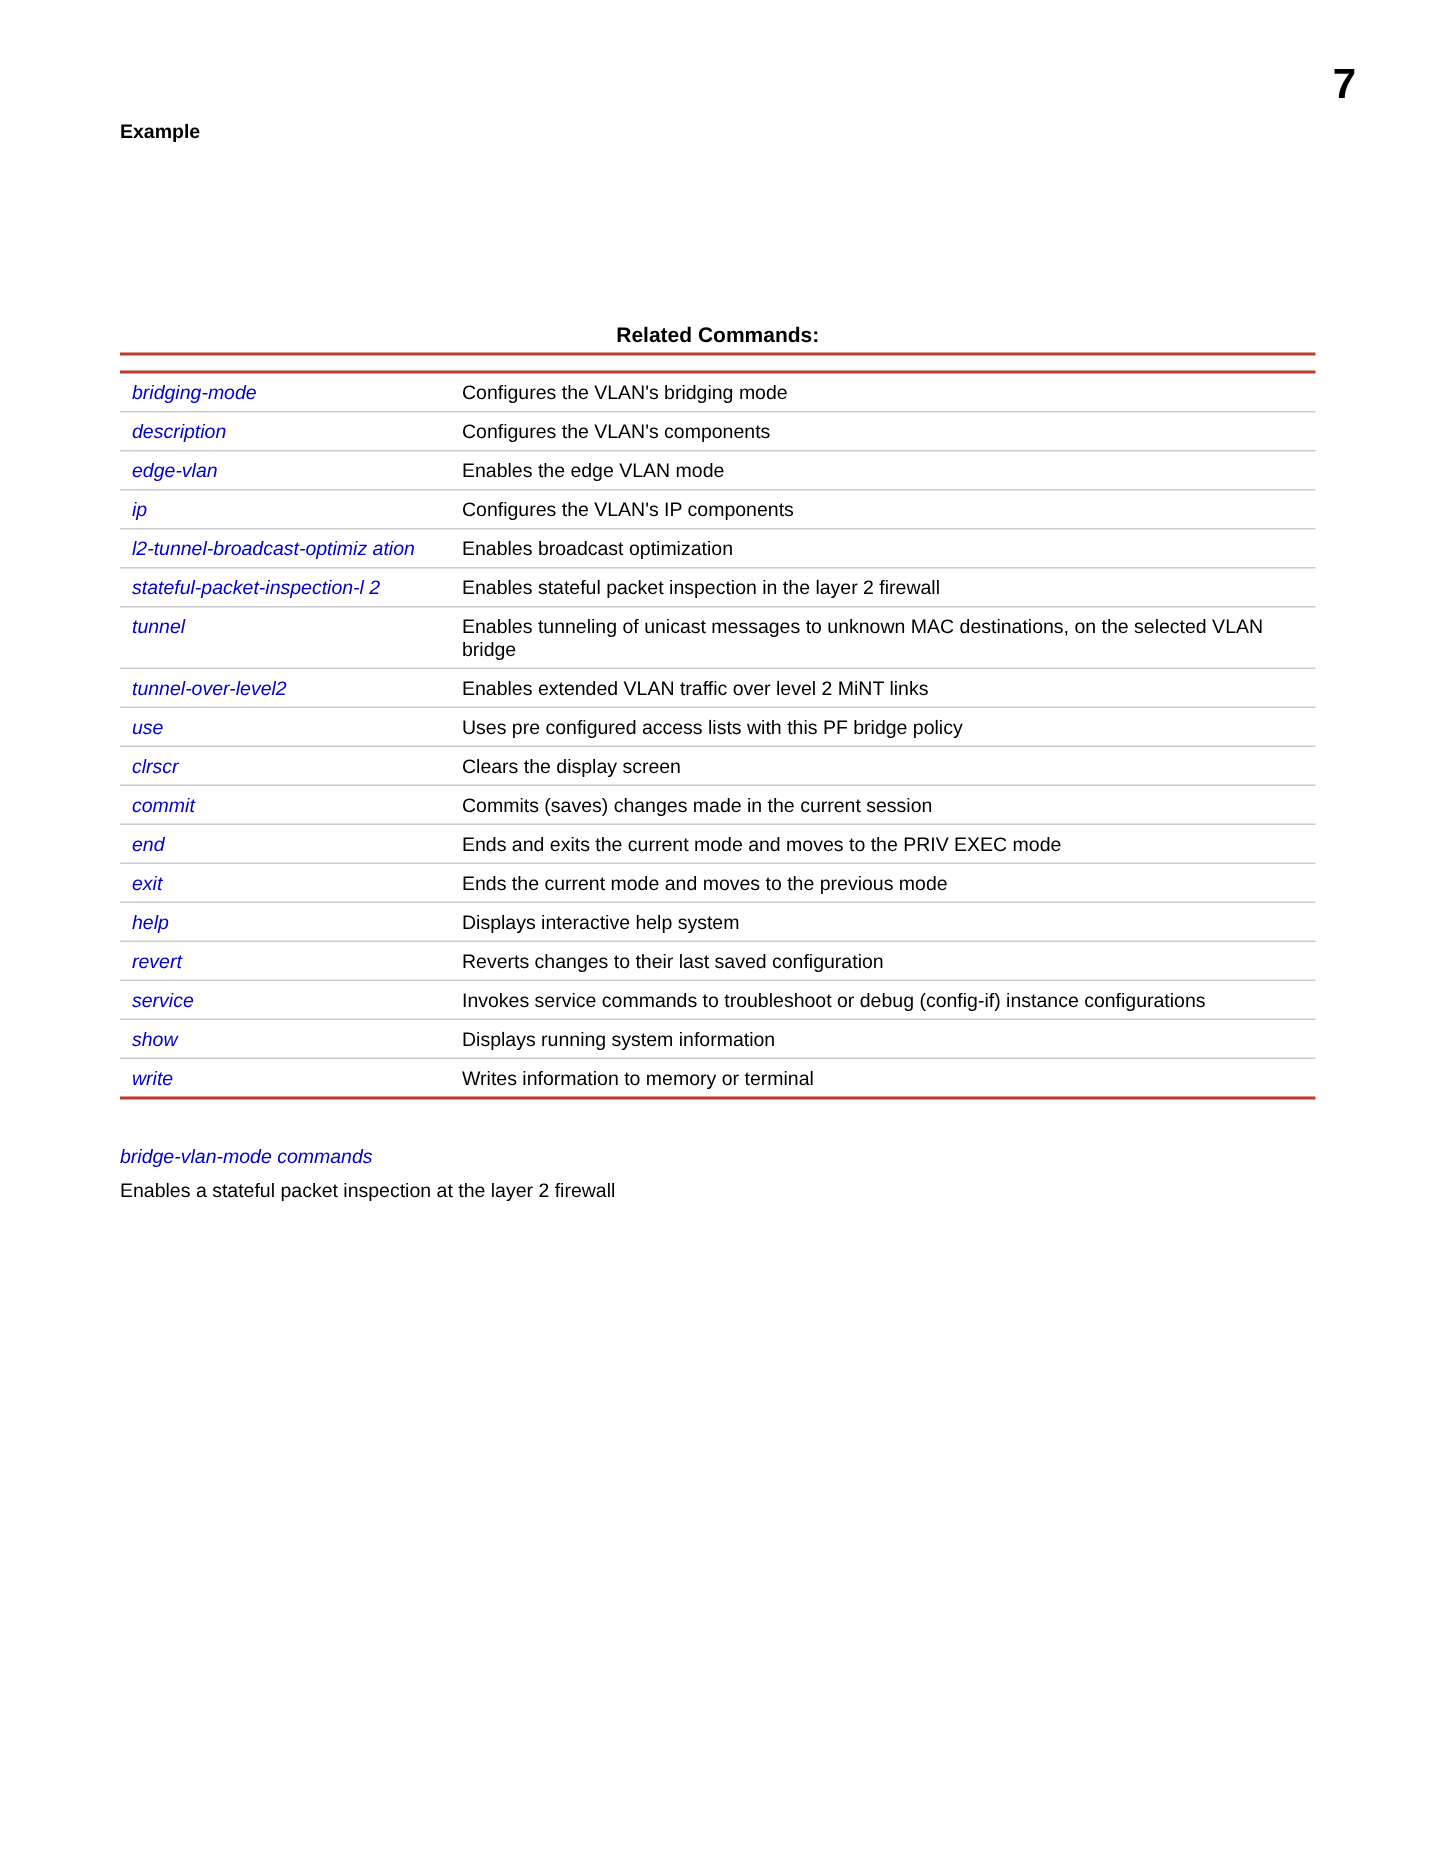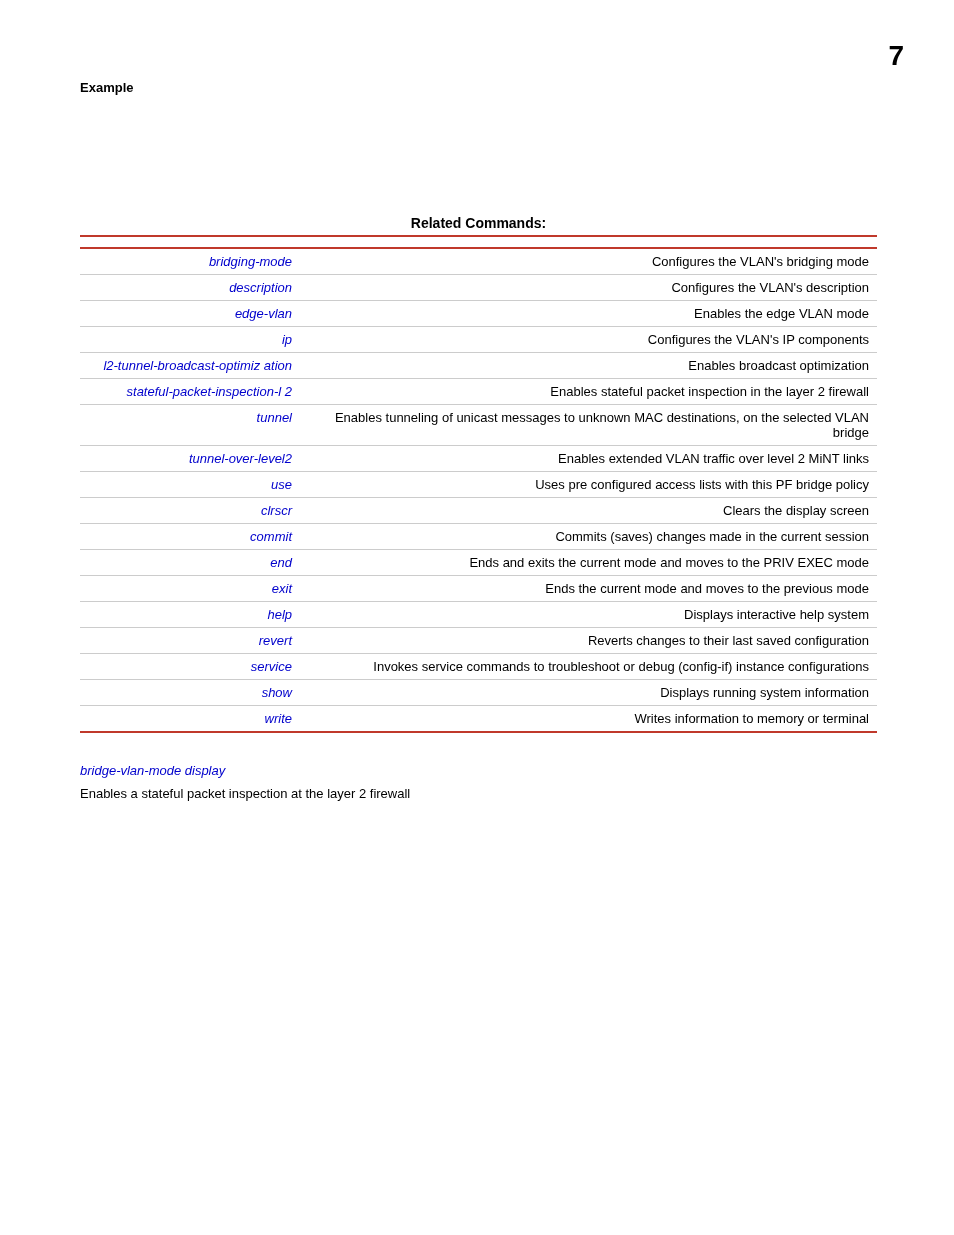--- a/index.html
+++ b/index.html
@@ -40,21 +40,20 @@
     .commands-table {
       width: 100%;
       border-collapse: collapse;
     }
     .commands-table thead tr {
       border-top: 2px solid #c0392b;
       border-bottom: 2px solid #c0392b;
     }
     .commands-table tbody tr {
       border-bottom: 1px solid #ccc;
-      text-align: right;
     }
     .commands-table tbody tr:last-child {
       border-bottom: 2px solid #c0392b;
       margin-top: 28px;
     }
     .commands-table td {
       padding: 5px 8px;
       vertical-align: top;
       font-size: 13px;
     }
@@ -105,21 +104,21 @@
             <td></td>
         </tr>
       </thead>
       <tbody id="commands-tbody">
       <tr>
             <td><a href="#">bridging-mode</a></td>
             <td>Configures the VLAN's bridging mode</td>
           </tr>
           <tr>
             <td><a href="#">description</a></td>
-            <td>Configures the VLAN's description</td>
+            <td>Configures the VLAN's components</td>
           </tr>
           <tr>
             <td><a href="#">edge-vlan</a></td>
             <td>Enables the edge VLAN mode</td>
           </tr>
           <tr>
             <td><a href="#">ip</a></td>
             <td>Configures the VLAN's IP components</td>
           </tr>
           <tr>
@@ -177,15 +176,15 @@
             <td>Displays running system information</td>
           </tr>
           <tr>
             <td><a href="#">write</a></td>
             <td>Writes information to memory or terminal</td>
           </tr>
         </tbody>
     </table>
   </div>
 
-  <a class="subheading-link" href="#">bridge-vlan-mode display</a>
+  <a class="subheading-link" href="#">bridge-vlan-mode commands</a>
   <div class="description-text">Enables a stateful packet inspection at the layer 2 firewall</div>
 </div>
 
 </body></html>

